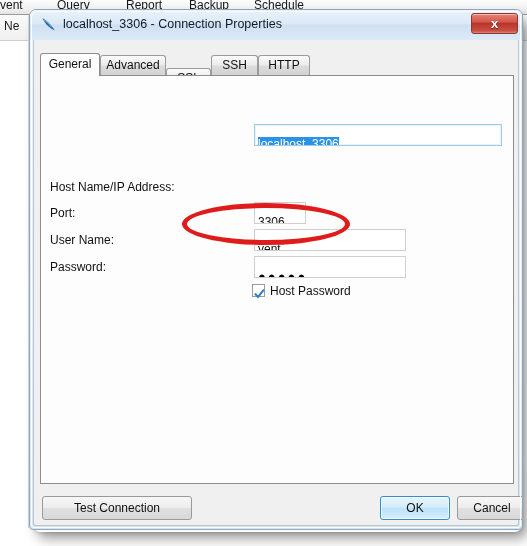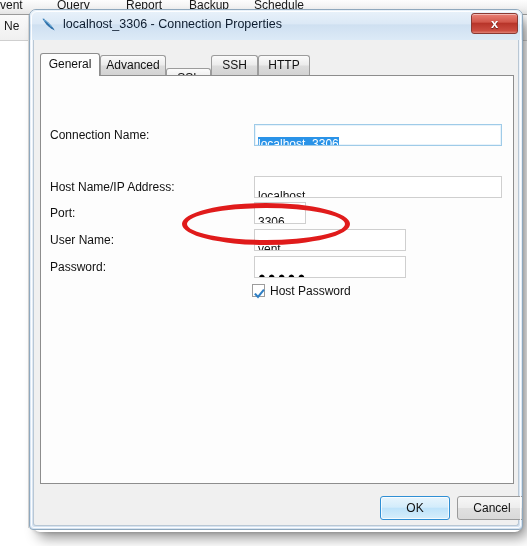--- a/index.html
+++ b/index.html
@@ -330,29 +330,25 @@
       <div class="tabstrip">
         <div class="tab active" style="left:0px;   width:60px;">General</div>
         <div class="tab" style="left:60px;  width:66px;">Advanced</div>
         <div class="tab" style="left:126px; width:45px;margin-top:13px;">SSL</div>
         <div class="tab" style="left:171px; width:47px;">SSH</div>
         <div class="tab" style="left:218px; width:52px;text-align:center;">HTTP</div>
       </div>
 
       <div class="tabpage">
 
-        <span class="field-label" style="left:9px; top:52px;">Connection Name:</span>
         <div class="textbox focused" style="left:179px; top:48px; width:248px;">
           <span class="sel">localhost_3306</span>
         </div>
 
         <span class="field-label" style="left:9px; top:104px;">Host Name/IP Address:</span>
-        <div class="textbox" style="left:179px; top:100px; width:248px;">
-          <span>localhost</span>
-        </div>
 
         <span class="field-label" style="left:9px; top:130px;">Port:</span>
         <div class="textbox" style="left:179px; top:126px; width:52px;">
           <span>3306</span>
         </div>
 
         <span class="field-label" style="left:9px; top:157px;">User Name:</span>
         <div class="textbox" style="left:179px; top:153px; width:152px;">
           <span>vent</span>
         </div>
@@ -368,20 +364,21 @@
         <span class="checkbox">
           <span class="checkmark">
             <svg width="11" height="11" viewBox="0 0 11 11">
               <path d="M1.5 5.3 L4.0 8.0 L9.3 1.4" stroke="#2f7fc4" stroke-width="2" fill="none" stroke-linecap="square"></path>
             </svg>
           </span>
         </span>
         <span class="check-label">Host Password</span>
       </div>
 
+      <div class="btn" style="left:8px; top:456px; width:150px;">Test Connection</div>
       <div class="btn default" style="left:346px; top:456px; width:70px;">OK</div>
       <div class="btn" style="left:423px; top:456px; width:70px;">Cancel</div>
 
     </div>
 
     <div class="dialog-inner-glow"></div>
   </div>
 
   <div class="annotation-ellipse"></div>
 

